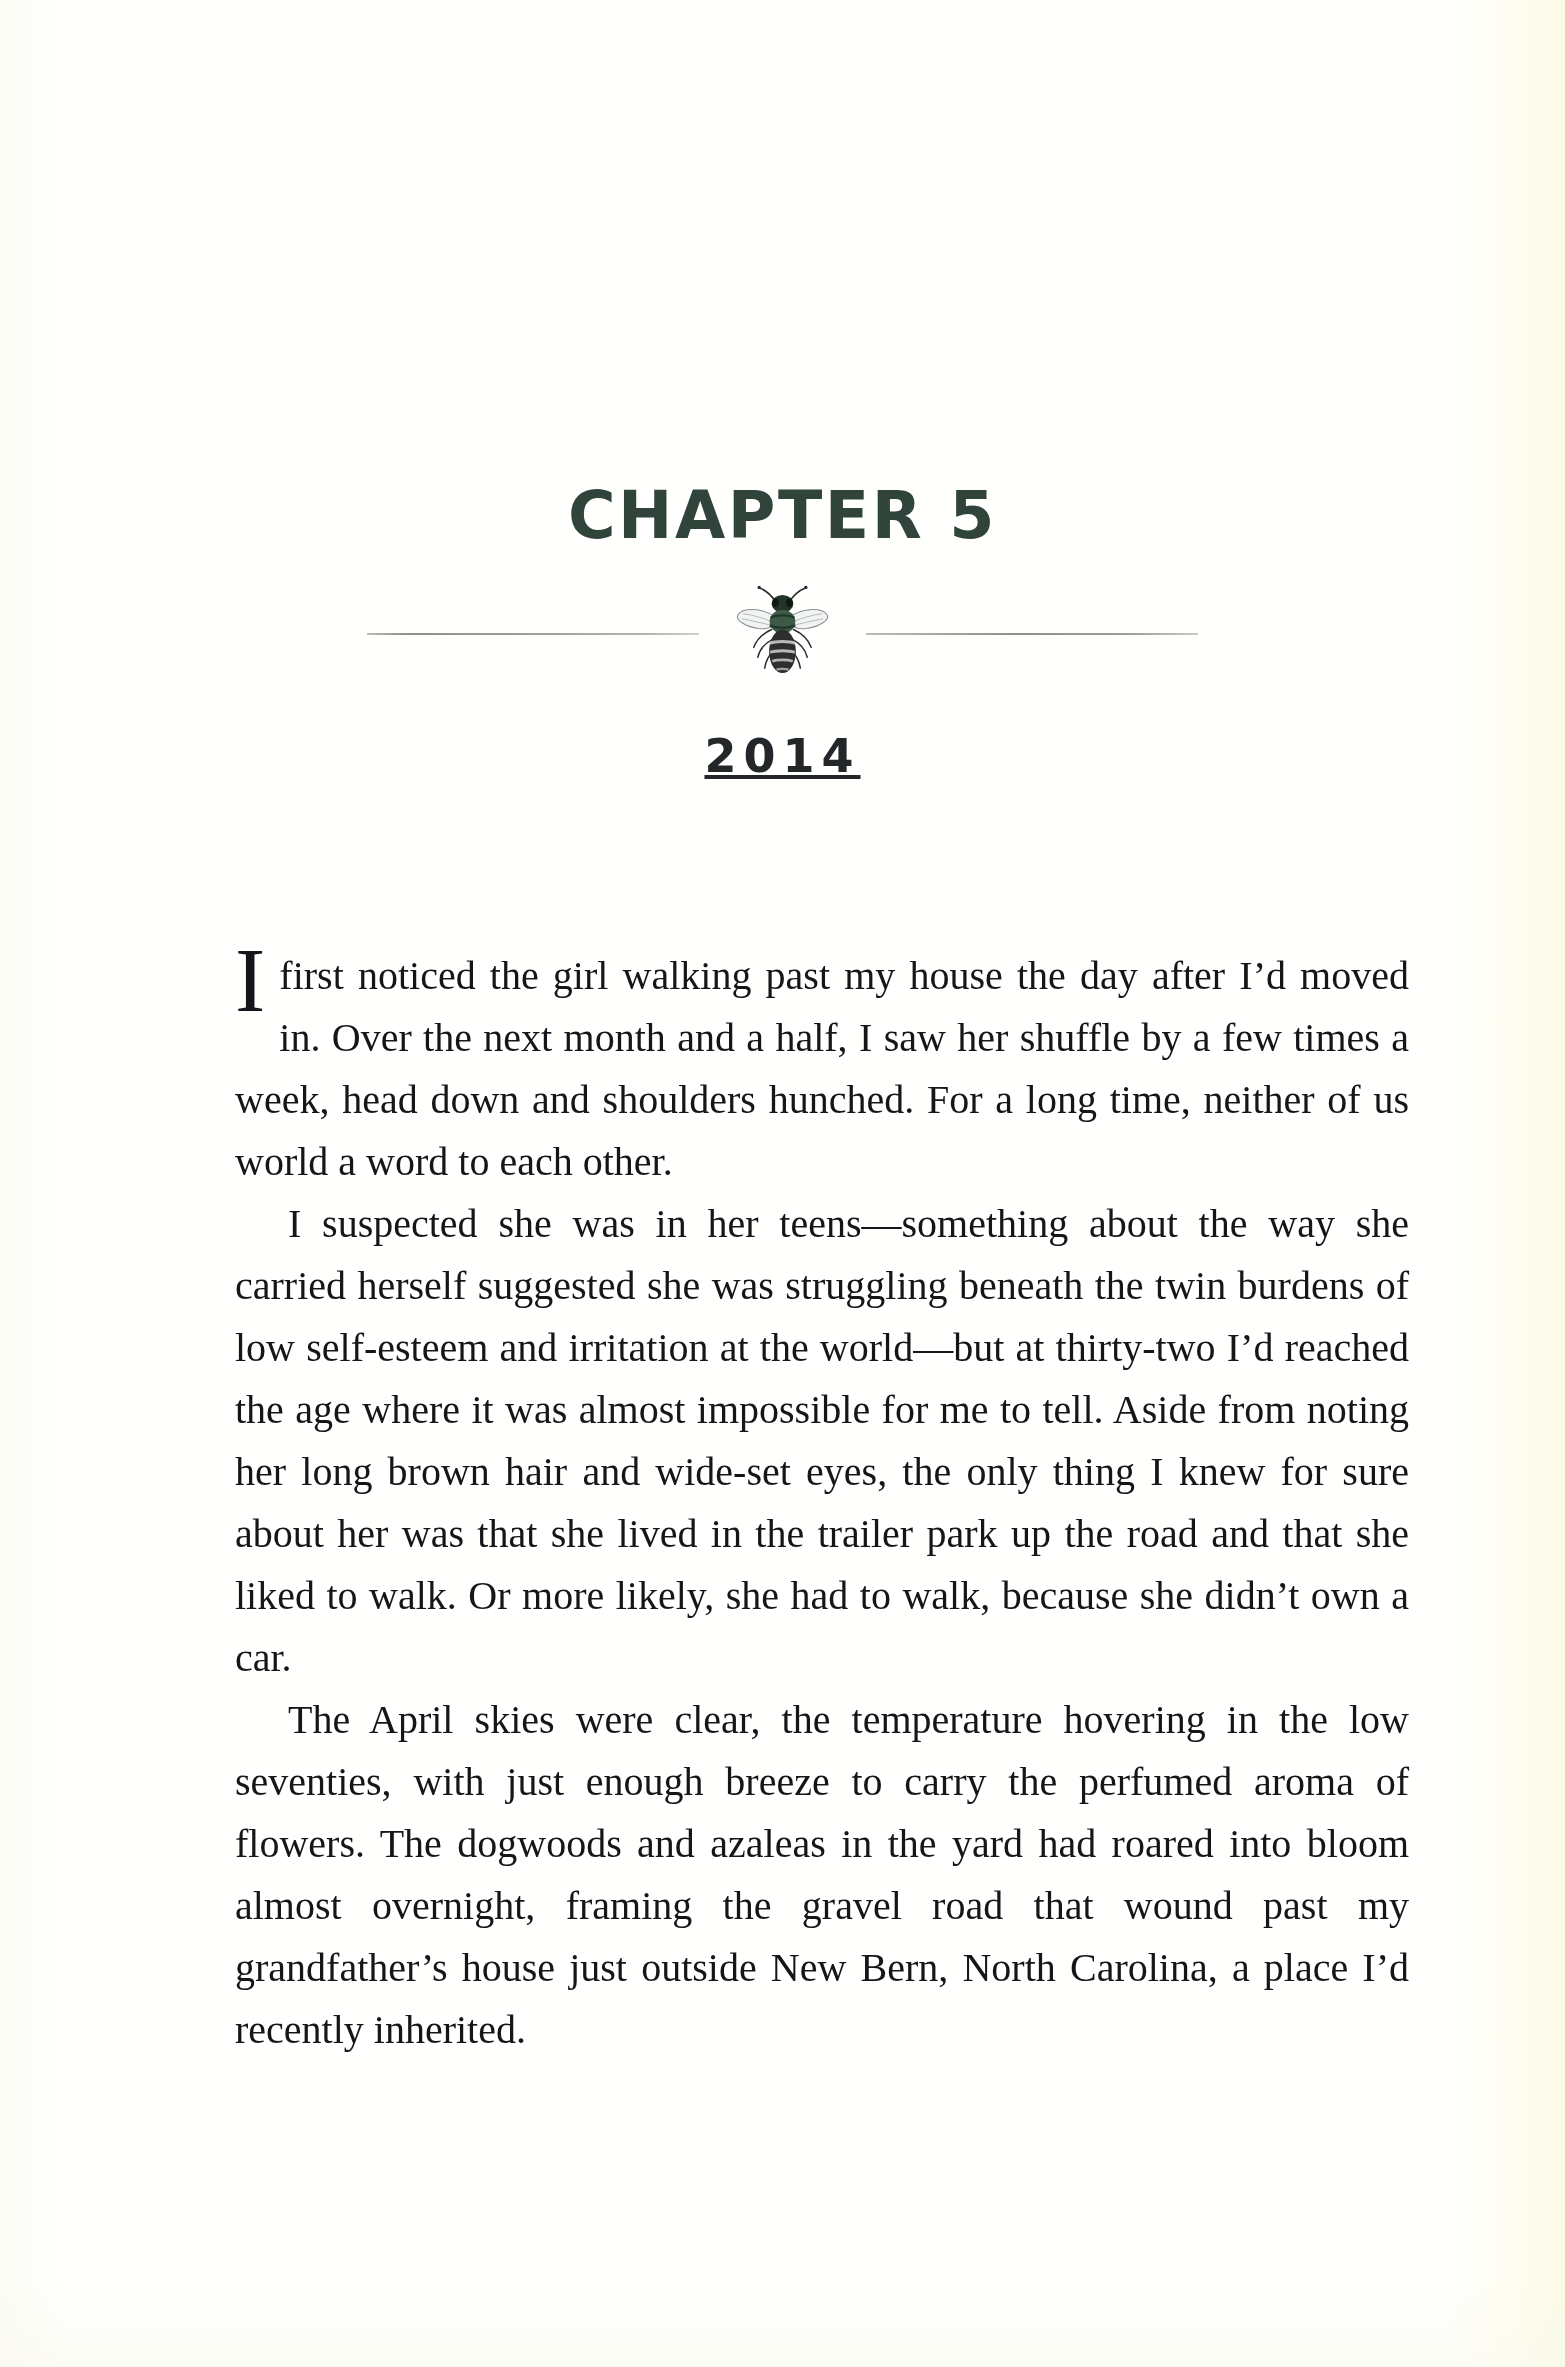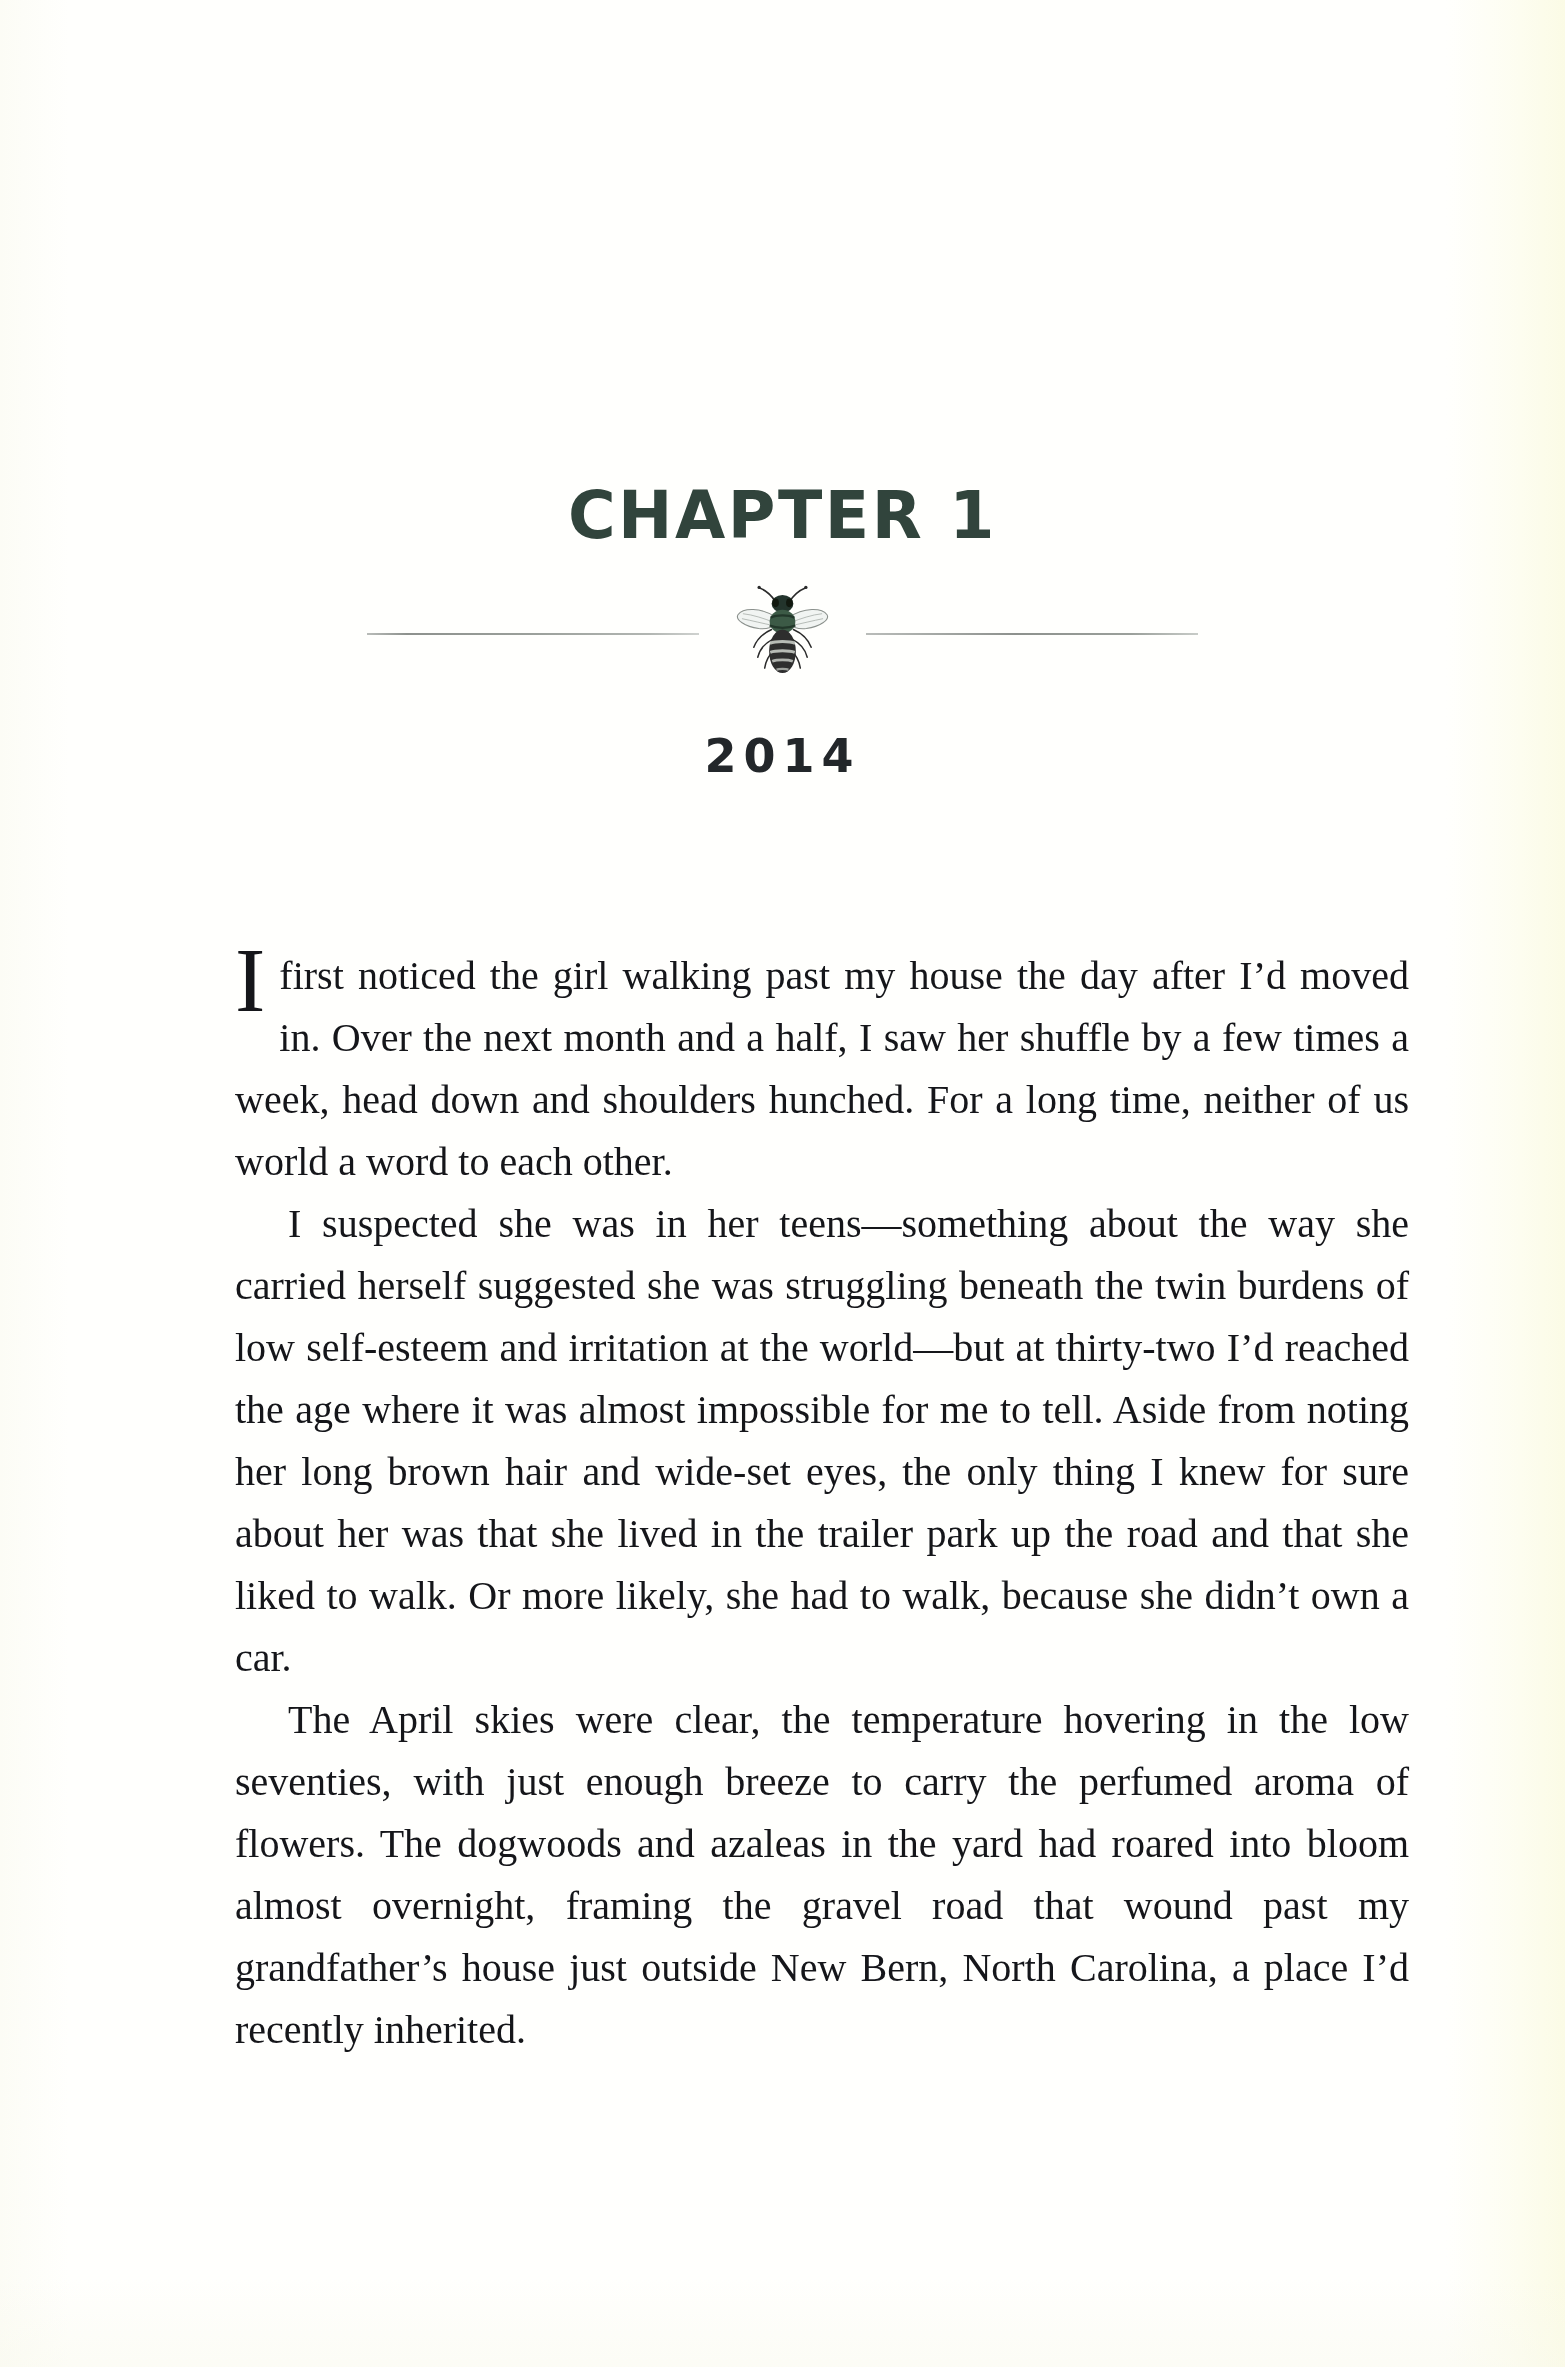--- a/index.html
+++ b/index.html
@@ -98,20 +98,21 @@
     top: 733px;
     left: 0;
     width: 1565px;
     text-align: center;
     font-family: "DejaVu Sans", "Liberation Sans", sans-serif;
     font-size: 46px;
     font-weight: 600;
     letter-spacing: 7px;
     color: #23272a;
     line-height: 1;
+    text-decoration: underline;
   }
 
   
   .body-text {
     position: absolute;
     top: 945px;
     left: 235px;
     width: 1174px;
     font-size: 40px;
     line-height: 62px;
@@ -147,21 +148,21 @@
 <body>
 
 <div class="page">
 
   <div class="scan-tint-left"></div>
   <div class="scan-tint-right"></div>
   <div class="scan-tint-bottom"></div>
 
   <div class="content">
 
-    <h1 class="chapter-title">CHAPTER 1</h1>
+    <h1 class="chapter-title">CHAPTER 5</h1>
 
     <div class="ornament">
       <div class="rule left"></div>
 
       <svg class="bee" viewBox="0 0 96 104" xmlns="http://www.w3.org/2000/svg">
 
         <path d="M41 20 C36 12, 30 8, 25 6" stroke="#2b2b2b" stroke-width="1.6" fill="none" stroke-linecap="round"></path>
         <path d="M55 20 C60 12, 66 8, 71 6" stroke="#2b2b2b" stroke-width="1.6" fill="none" stroke-linecap="round"></path>
         <circle cx="24.4" cy="5.4" r="1.7" fill="#2b2b2b"></circle>
         <circle cx="71.6" cy="5.4" r="1.7" fill="#2b2b2b"></circle>

